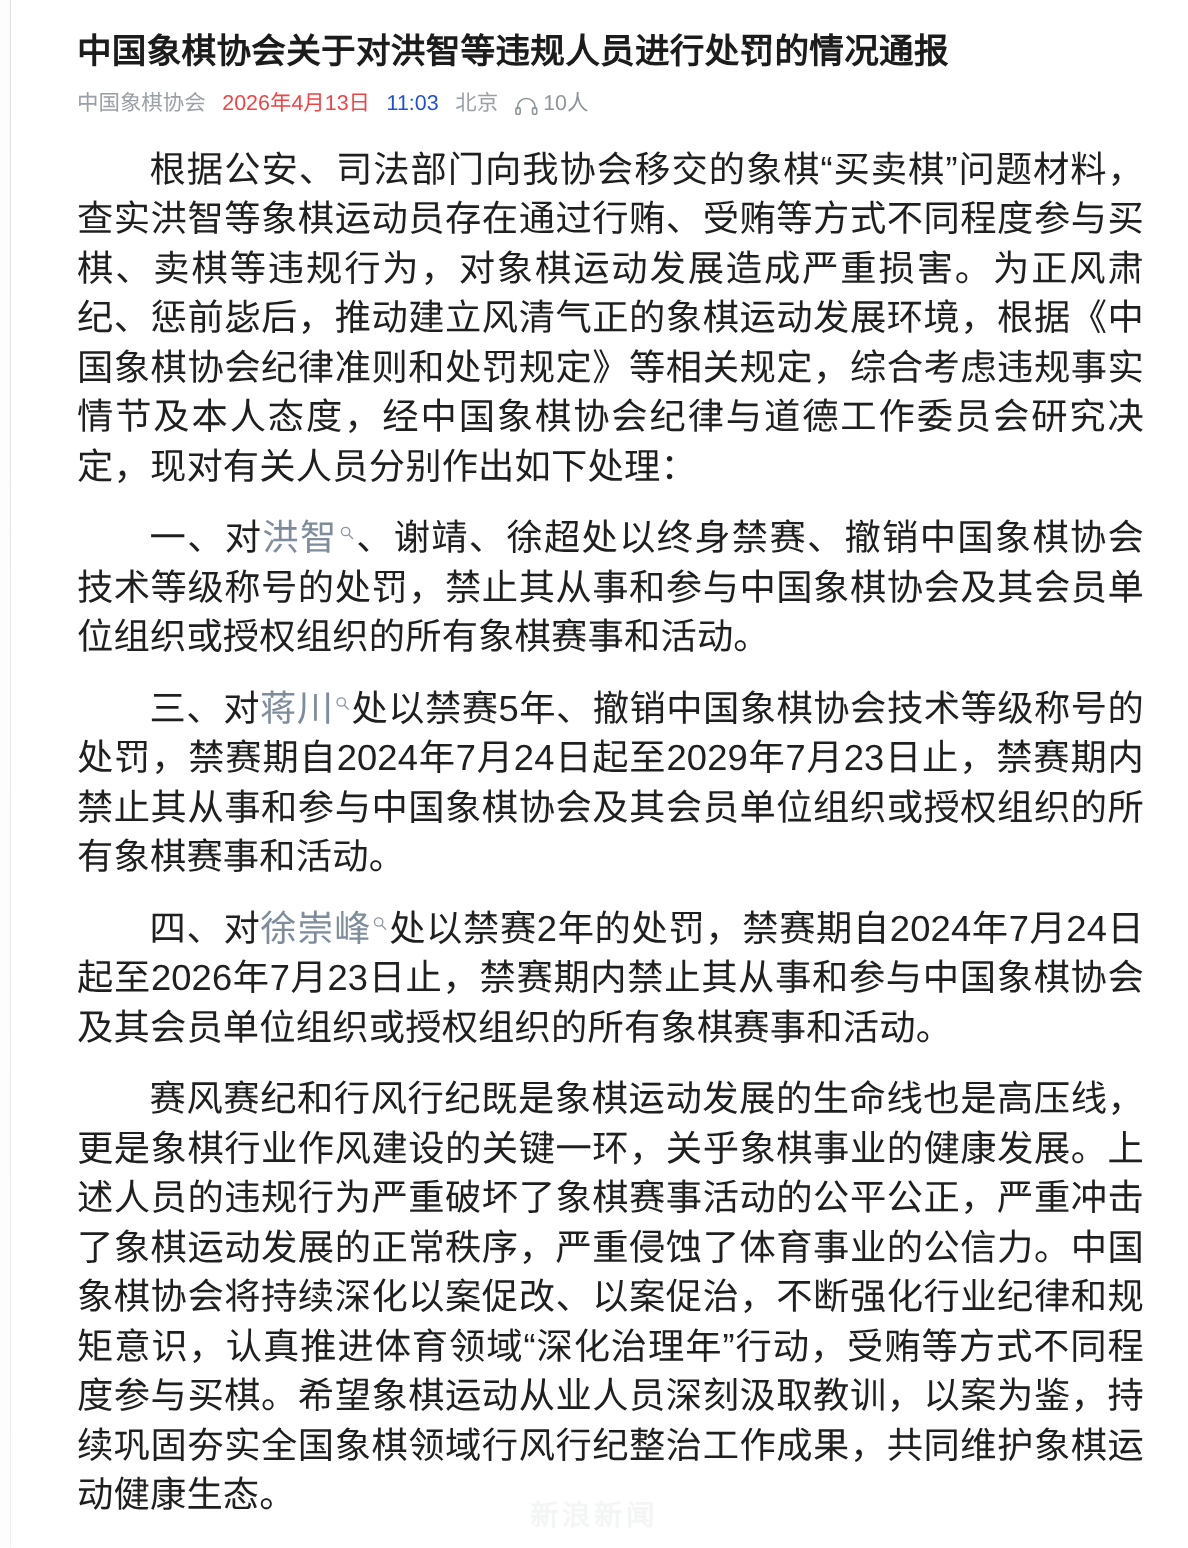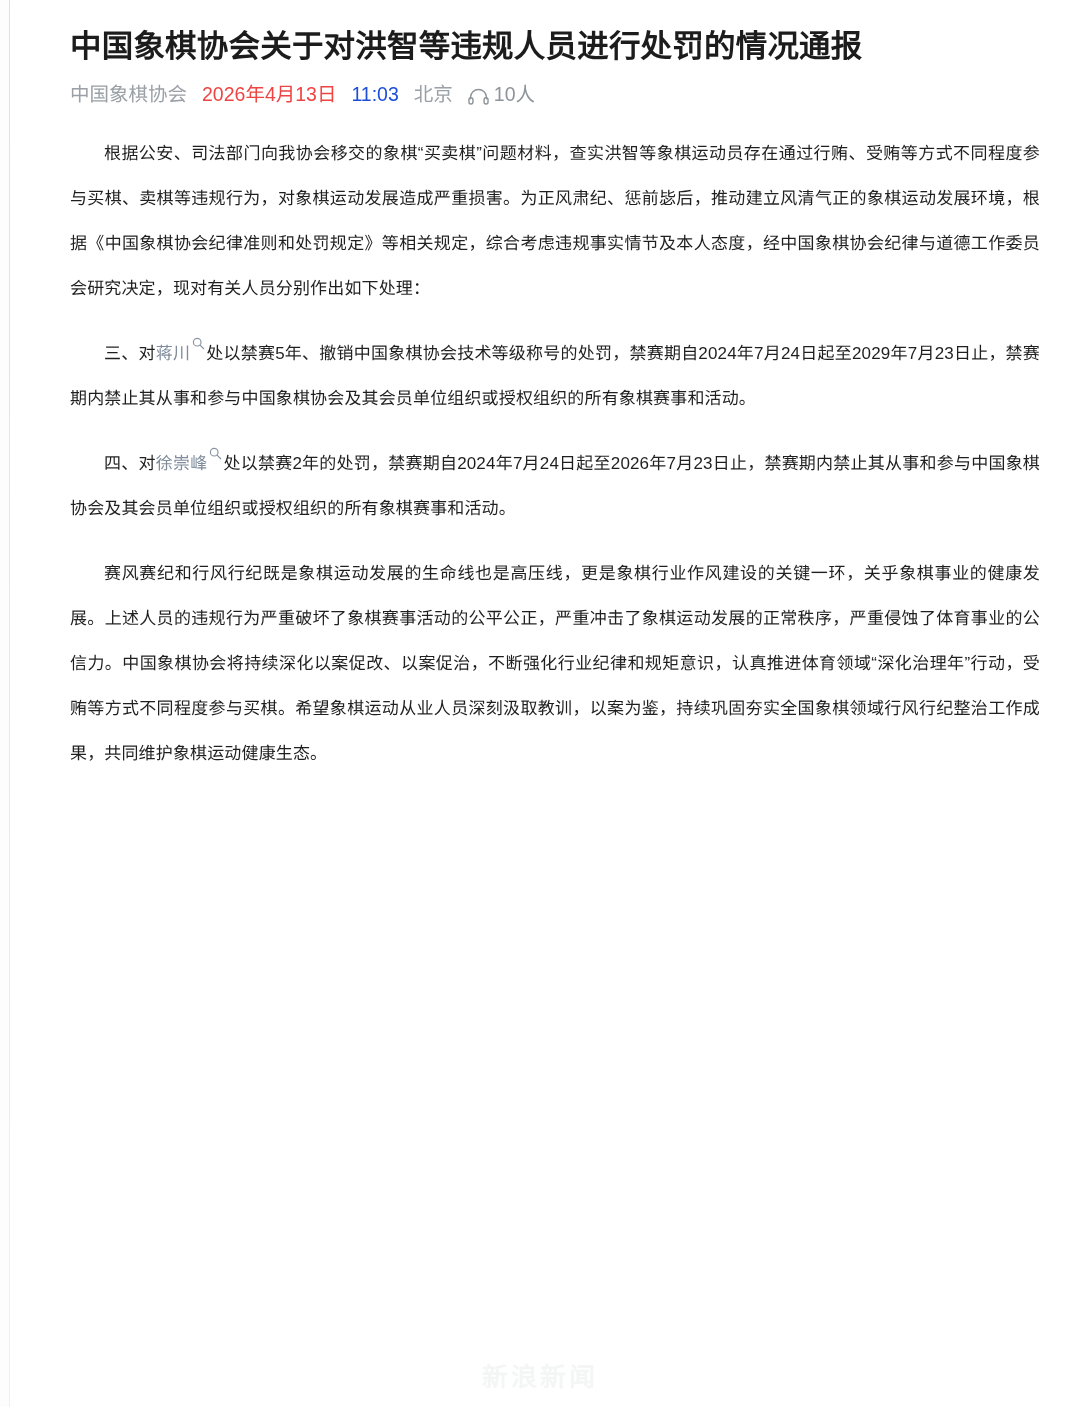--- a/index.html
+++ b/index.html
@@ -94,21 +94,21 @@
     top: 1px;
   }
   .headphone-icon svg { display: block; }
 
   
   .body-copy {
     margin-top: 26px;
   }
   p.para {
     margin: 0 0 20px 0;
-    font-size: 17px;
+    font-size: 33px;
     line-height: 45px;
     text-align: justify;
     text-justify: inter-ideograph;
     text-indent: 2em;
     color: #1f1f1f;
     letter-spacing: .15px;
     font-family: "Liberation Sans", "DejaVu Sans", sans-serif;
   }
   p.para:last-of-type { margin-bottom: 0; }
 
@@ -169,20 +169,24 @@
           </svg>
         </span>
         <span>10人</span>
       </span>
     </div>
 
     <div class="body-copy">
 
       <p class="para"><span>根据公安、司法部门向我协会移交的象棋“买卖棋”问题材料，查实洪智等象棋运动员存在通过行贿、受贿等方式不同程度参与买棋、卖棋等违规行为，对象棋运动发展造成严重损害。为正风肃纪、惩前毖后，推动建立风清气正的象棋运动发展环境，根据《中国象棋协会纪律准则和处罚规定》等相关规定，综合考虑违规事实情节及本人态度，经中国象棋协会纪律与道德工作委员会研究决定，现对有关人员分别作出如下处理：</span></p>
 
+      <p class="para"><span>一、对</span><a class="entity-link">洪智</a><span class="search-sup"><svg viewBox="0 0 14 14" width="13" height="13" aria-hidden="true">
+              <circle cx="5.6" cy="5.6" r="4.1" fill="none" stroke="#8b97a4" stroke-width="1.3"></circle>
+              <line x1="8.7" y1="8.7" x2="12.6" y2="12.6" stroke="#8b97a4" stroke-width="1.3" stroke-linecap="round"></line>
+            </svg></span><span>、谢靖、徐超处以终身禁赛、撤销中国象棋协会技术等级称号的处罚，禁止其从事和参与中国象棋协会及其会员单位组织或授权组织的所有象棋赛事和活动。</span></p>
 
 
       <p class="para"><span>三、对</span><a class="entity-link">蒋川</a><span class="search-sup"><svg viewBox="0 0 14 14" width="13" height="13" aria-hidden="true">
               <circle cx="5.6" cy="5.6" r="4.1" fill="none" stroke="#8b97a4" stroke-width="1.3"></circle>
               <line x1="8.7" y1="8.7" x2="12.6" y2="12.6" stroke="#8b97a4" stroke-width="1.3" stroke-linecap="round"></line>
             </svg></span><span>处以禁赛5年、撤销中国象棋协会技术等级称号的处罚，禁赛期自2024年7月24日起至2029年7月23日止，禁赛期内禁止其从事和参与中国象棋协会及其会员单位组织或授权组织的所有象棋赛事和活动。</span></p>
 
       <p class="para"><span>四、对</span><a class="entity-link">徐崇峰</a><span class="search-sup"><svg viewBox="0 0 14 14" width="13" height="13" aria-hidden="true">
               <circle cx="5.6" cy="5.6" r="4.1" fill="none" stroke="#8b97a4" stroke-width="1.3"></circle>
               <line x1="8.7" y1="8.7" x2="12.6" y2="12.6" stroke="#8b97a4" stroke-width="1.3" stroke-linecap="round"></line>

